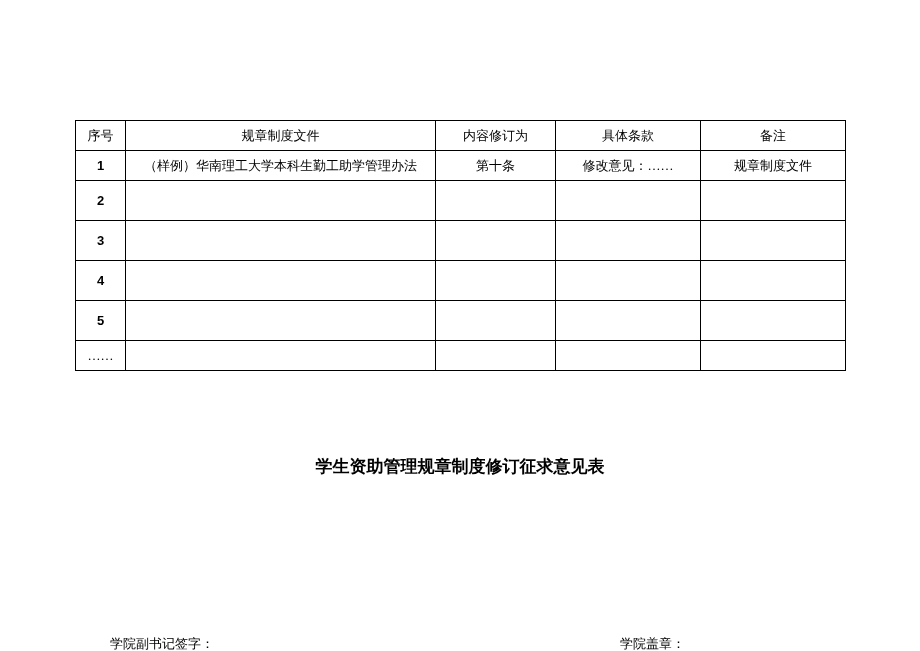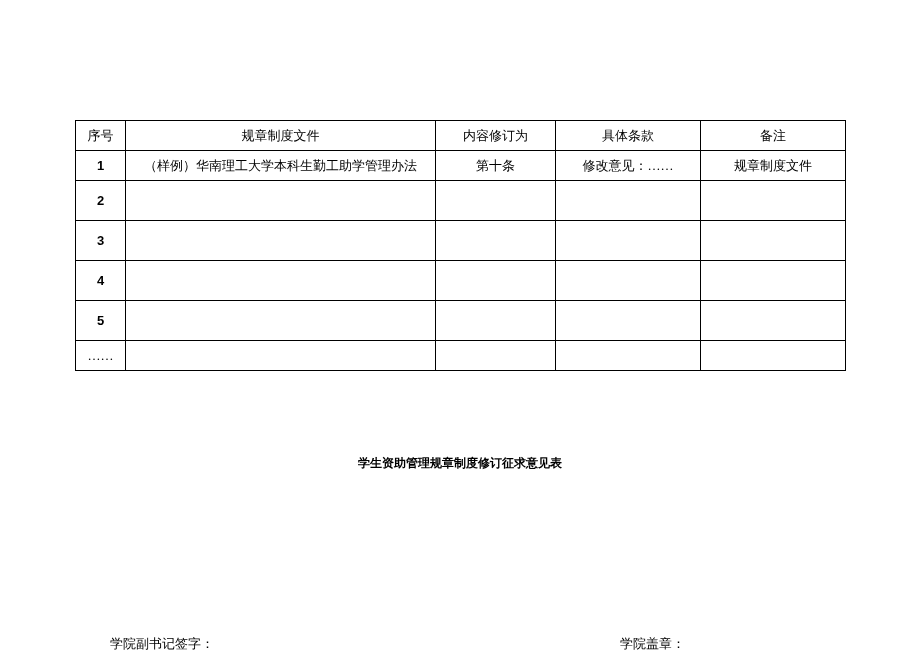--- a/index.html
+++ b/index.html
@@ -65,21 +65,21 @@
       font-family: Arial, sans-serif;
       font-weight: bold;
       font-size: 13px;
     }
     .title-section {
       position: absolute;
       top: 455px;
       left: 0;
       width: 920px;
       text-align: center;
-      font-size: 12px;
+      font-size: 17px;
       font-weight: bold;
       font-family: "SimHei", "黑体", sans-serif;
     }
     .signature-line {
       position: absolute;
       top: 635px;
       left: 0;
       width: 920px;
       font-size: 13px;
     }

